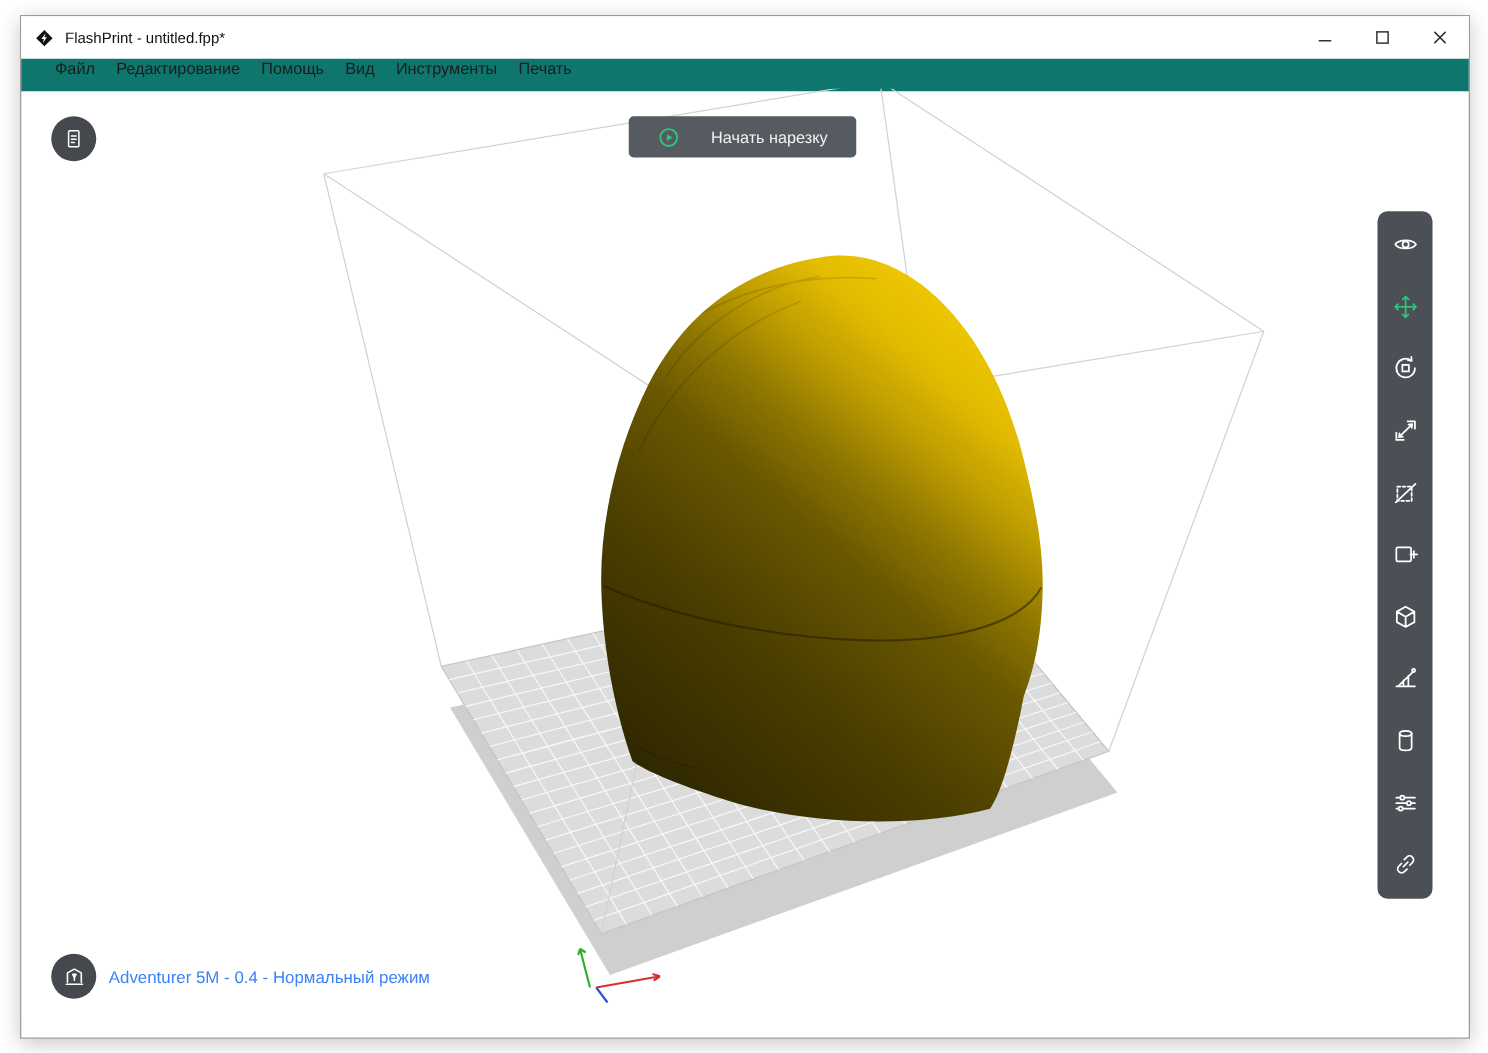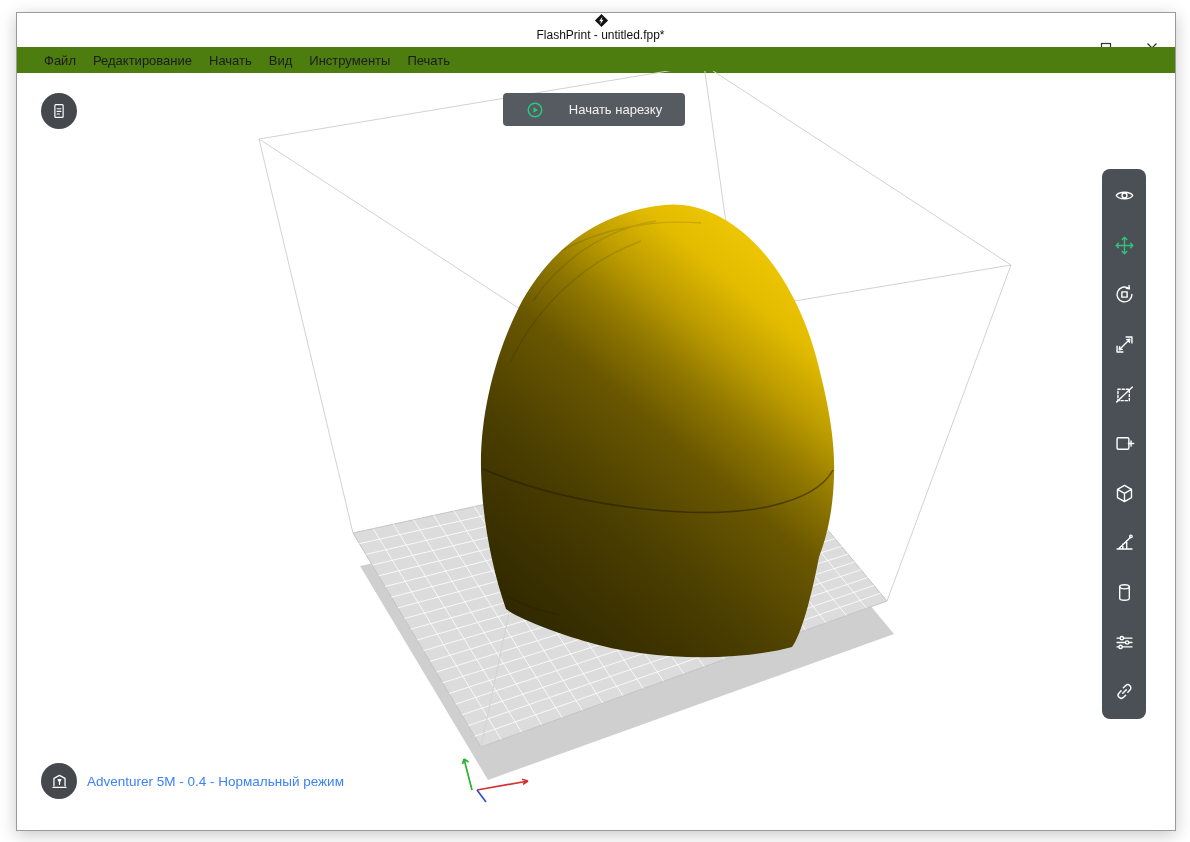--- a/index.html
+++ b/index.html
@@ -1,27 +1,27 @@
 <!DOCTYPE html>
 <html><head>
 <meta charset="utf-8">
 <style>
   html,body{margin:0;padding:0;width:1190px;height:842px;background:#fff;overflow:hidden;
     font-family:"Liberation Sans", sans-serif;}
   .window{position:absolute;left:16px;top:12px;width:1158px;height:817px;background:#fff;
     border:1px solid #9b9b9b;box-shadow:0 4px 16px rgba(0,0,0,.22);}
   
-  .titlebar{position:absolute;left:0;top:0;right:0;height:34px;display:flex;align-items:center;background:#fff;flex-direction:column;}
+  .titlebar{position:absolute;left:0;top:0;right:0;height:34px;display:flex;align-items:center;background:#fff;}
   .logo{margin-left:11px;width:15px;height:15px;display:flex;}
   .title{margin-left:9px;font-size:12px;color:#111;}
   .win-controls{margin-left:auto;display:flex;height:100%;}
   .win-btn{width:46px;height:100%;border:none;background:transparent;display:flex;align-items:center;justify-content:center;cursor:default;padding:0;}
   
-  .menubar{position:absolute;left:0;top:34px;right:0;height:26px;display:flex;align-items:center;
-    padding-left:27px;gap:17px;background:#4d7c0f;font-size:13px;color:#1c1c1c;}
+  .menubar{position:absolute;left:0;top:34px;right:0;height:26px;display:flex;
+    padding-left:27px;gap:17px;background:#0f766e;font-size:13px;color:#1c1c1c;}
   .menu-item{cursor:default;}
   
   .scene{position:absolute;left:0;top:58px;width:1158px;height:759px;display:block;}
   
   .circle-btn{position:absolute;width:36px;height:36px;border-radius:50%;background:#45484c;border:none;
     display:flex;align-items:center;justify-content:center;padding:0;cursor:pointer;}
   .doc-btn{left:24px;top:80px;}
   .printer-btn{left:24px;top:750px;}
   
   .slice-btn{position:absolute;left:486px;top:80px;width:182px;height:33px;border:none;border-radius:4px;
@@ -64,21 +64,21 @@
         <svg width="12" height="12" viewBox="0 0 12 12">
             <path d="M1.5,1.5 L10.5,10.5 M10.5,1.5 L1.5,10.5" stroke="#333" stroke-width="1.2" fill="none"></path>
           </svg>
       </button>
     </div>
   </div>
 
   <nav class="menubar">
     <span class="menu-item">Файл</span>
     <span class="menu-item">Редактирование</span>
-    <span class="menu-item">Начать</span>
+    <span class="menu-item">Помощь</span>
     <span class="menu-item">Вид</span>
     <span class="menu-item">Инструменты</span>
     <span class="menu-item">Печать</span>
   </nav>
 
   <svg class="scene" viewBox="16 70 1158 759" preserveAspectRatio="none">
     <defs>
       <linearGradient id="modelGrad" gradientUnits="userSpaceOnUse" x1="500" y1="610" x2="815" y2="245">
         <stop offset="0" stop-color="#2f2700"></stop>
         <stop offset="0.28" stop-color="#493d00"></stop>

